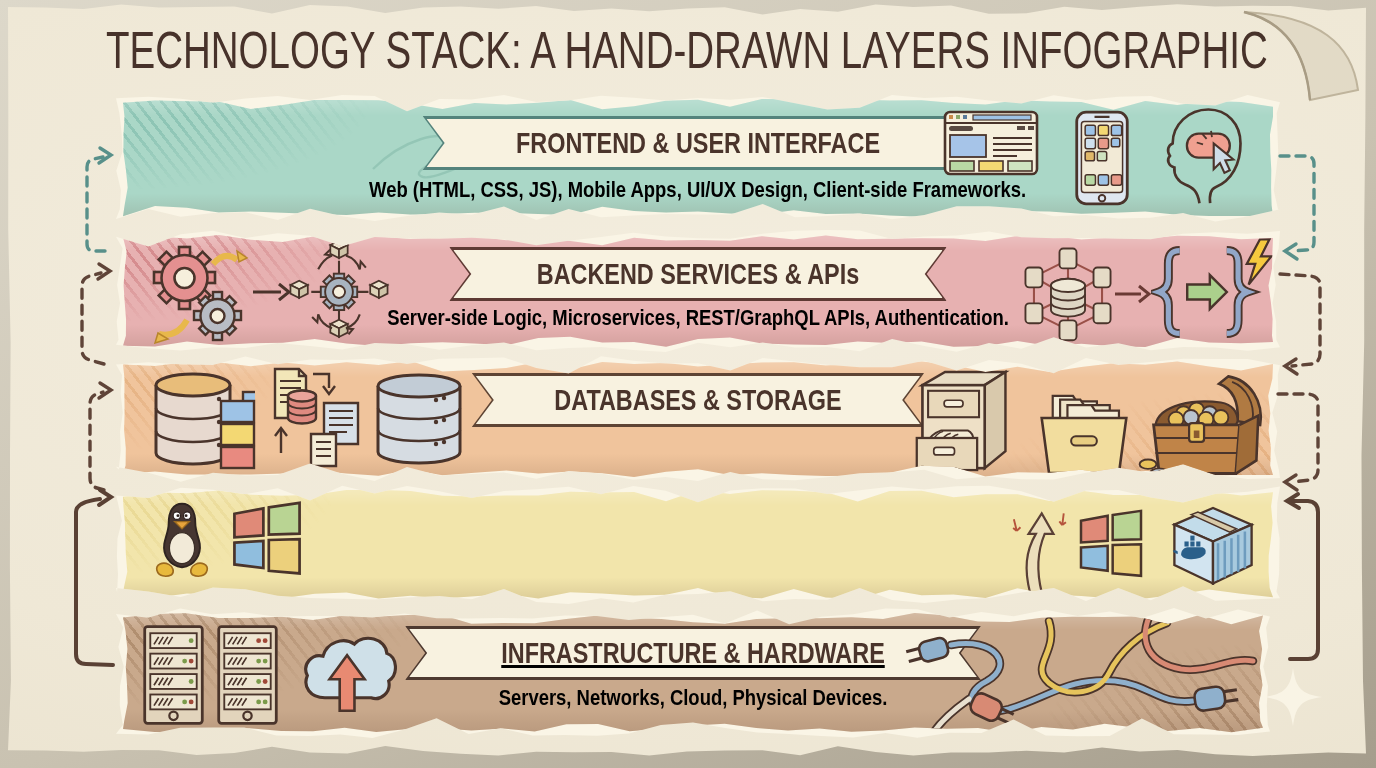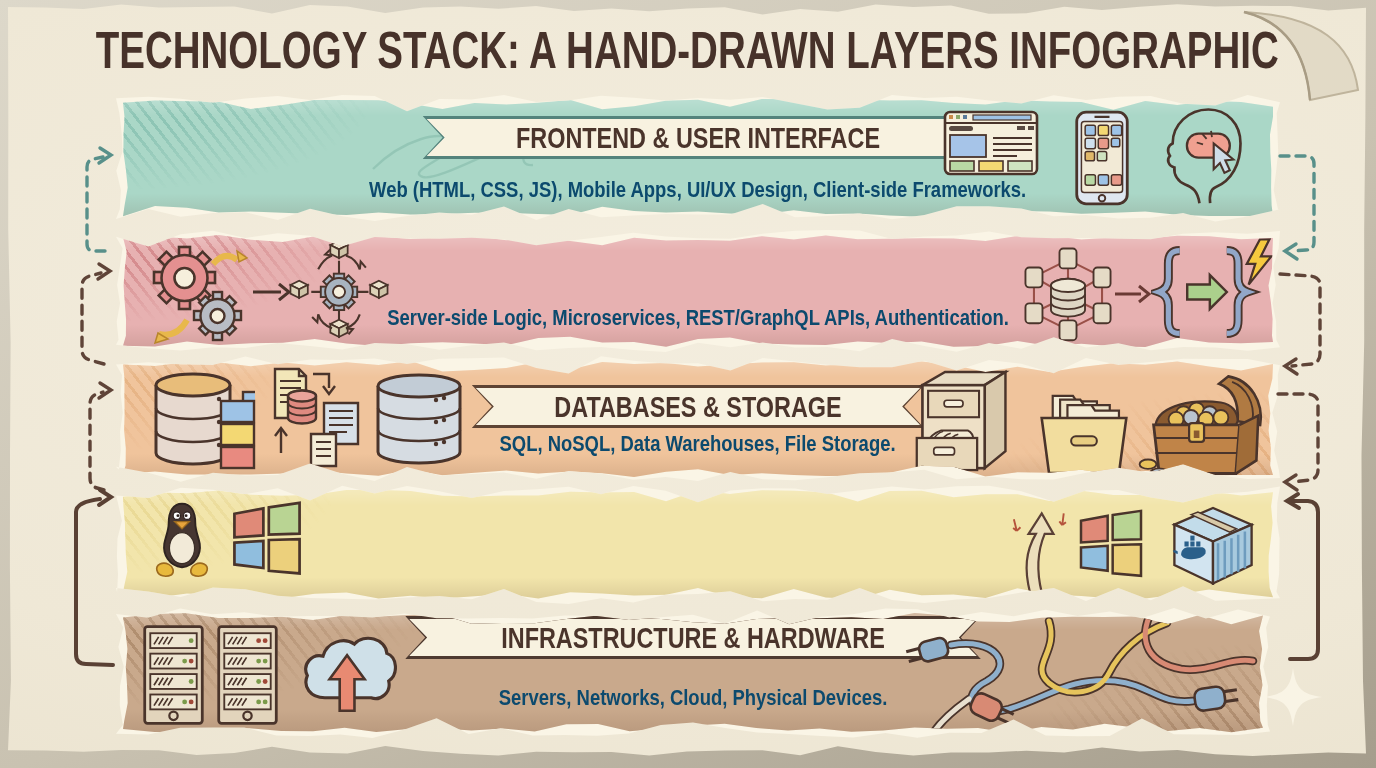--- a/index.html
+++ b/index.html
@@ -1,40 +1,40 @@
 <!DOCTYPE html>
 <html><head>
 <meta charset="utf-8">
 <style>
   html,body{margin:0;padding:0;}
   body{width:1376px;height:768px;overflow:hidden;font-family:"Liberation Sans",sans-serif;}
   .stage{position:relative;width:1376px;height:768px;background:linear-gradient(155deg,#ddd8ca 0%,#c9c2b1 55%,#a59d8c 100%);}
   .paper{position:absolute;left:8px;top:4px;right:10px;bottom:12px;background:
     radial-gradient(120% 90% at 50% 40%, #f3edde 0%, #efe8d6 60%, #e9e1cd 100%);
     filter:drop-shadow(2px 8px 9px rgba(60,50,35,.45));}
-  .title{position:absolute;top:16px;left:0;right:0;display:flex;justify-content:center;color:#47322a;font-weight:700;font-size:52px;white-space:nowrap;}
+  .title{position:absolute;top:16px;left:0;right:0;display:flex;justify-content:center;color:#47322a;font-weight:400;font-size:52px;white-space:nowrap;}
   .title .condense{display:inline-block;transform:scaleX(.74);transform-origin:50% 50%;letter-spacing:0px;}
   .band-wrap{position:absolute;background:#faf5e6;}
   .band-color{position:absolute;inset:5px 7px;}
   .band-shade{position:absolute;inset:0;background:linear-gradient(180deg,rgba(255,255,255,.2),rgba(255,255,255,0) 14%,rgba(255,255,255,0) 80%,rgba(92,60,40,.14));}
   .crayon{position:absolute;pointer-events:none;}
   .crayon.tl{left:0;top:0;width:24%;height:100%;
     background:repeating-linear-gradient(52deg,var(--cc) 0 3px,transparent 3px 10px);
     -webkit-mask-image:radial-gradient(125% 125% at 0% 0%,#000 22%,transparent 62%);
     mask-image:radial-gradient(125% 125% at 0% 0%,#000 22%,transparent 62%);opacity:.3;}
   .crayon.br{right:0;bottom:0;width:20%;height:100%;
     background:repeating-linear-gradient(52deg,var(--cc) 0 3px,transparent 3px 11px);
     -webkit-mask-image:radial-gradient(125% 125% at 100% 100%,#000 18%,transparent 60%);
     mask-image:radial-gradient(125% 125% at 100% 100%,#000 18%,transparent 60%);opacity:.25;}
-  .ribbon{position:absolute;left:50%;transform:translateX(-50%);height:43px;display:inline-flex;}
+  .ribbon{position:absolute;left:50%;transform:translateX(-50%);height:54px;display:inline-flex;}
   .rb-outer{position:absolute;inset:0;background:var(--rb);clip-path:polygon(0 0,100% 0,calc(100% - 20px) 50%,100% 100%,0 100%,20px 50%);filter:drop-shadow(0 3px 2px rgba(70,45,30,.3));}
   .rb-inner{position:absolute;inset:3px 4px;background:#f8f2e0;clip-path:polygon(0 0,100% 0,calc(100% - 18px) 50%,100% 100%,0 100%,18px 50%);}
   .rb-label{position:relative;display:flex;align-items:center;justify-content:center;padding:0 42px;color:#4a342b;font-weight:700;font-size:30px;white-space:nowrap;}
   .rb-label span{display:inline-block;transform:scaleX(.78);}
-  .subtitle{position:absolute;left:0;right:0;text-align:center;color:#0c4a6e;font-weight:700;font-size:22.5px;white-space:nowrap;}
+  .subtitle{position:absolute;left:0;right:0;text-align:center;color:#000000;font-weight:700;font-size:22.5px;white-space:nowrap;}
   .subtitle span{display:inline-block;transform:scaleX(.82);}
   .icons{position:absolute;}
   svg{display:block;}
   .sparkle,.corner-fold{position:absolute;}
 </style>
 </head>
 <body>
 
 <div class="stage">
   <div class="paper" style="clip-path: polygon(0% 3.1px, 2.78% 3.6px, 5.56% 5.1px, 8.33% 0.5px, 11.11% 3.6px, 13.89% 2.9px, 16.67% 2.5px, 19.44% 9.5px, 22.22% 1.1px, 25% 2.4px, 27.78% 8.9px, 30.56% 3.6px, 33.33% 2.5px, 36.11% 4.8px, 38.89% 1.9px, 41.67% 6.9px, 44.44% 4.4px, 47.22% 7.2px, 50% 4.5px, 52.78% 3.3px, 55.56% 10.5px, 58.33% 5.1px, 61.11% 7.7px, 63.89% 0.5px, 66.67% 3px, 69.44% 1.6px, 72.22% 9.8px, 75% 9.3px, 77.78% 2.7px, 80.56% 5.9px, 83.33% 2.8px, 86.11% 0.3px, 88.89% 2.5px, 91.67% 1.8px, 94.44% 2.1px, 97.22% 6.4px, 100% 3.8px, calc(100% - 0.6px) 15%, calc(100% - 1.8px) 30%, calc(100% - 1.8px) 45%, calc(100% - 4.5px) 60%, calc(100% - 4.1px) 75%, calc(100% - 3px) 90%, 100% calc(100% - 2.5px), 97.22% calc(100% - 3.5px), 94.44% calc(100% - 1.8px), 91.67% calc(100% - 0.1px), 88.89% calc(100% - 1.8px), 86.11% calc(100% - 6.1px), 83.33% calc(100% - 4.5px), 80.56% calc(100% - 8.5px), 77.78% calc(100% - 3.4px), 75% calc(100% - 5.3px), 72.22% calc(100% - 3.6px), 69.44% calc(100% - 3.4px), 66.67% calc(100% - 0.6px), 63.89% calc(100% - 3.9px), 61.11% calc(100% - 9.7px), 58.33% calc(100% - 0.8px), 55.56% calc(100% - 5.8px), 52.78% calc(100% - 5.6px), 50% calc(100% - 4.6px), 47.22% calc(100% - 0.4px), 44.44% calc(100% - 4px), 41.67% calc(100% - 3.8px), 38.89% calc(100% - 4.3px), 36.11% calc(100% - 0.6px), 33.33% calc(100% - 2.3px), 30.56% calc(100% - 4.9px), 27.78% calc(100% - 9.9px), 25% calc(100% - 2.6px), 22.22% calc(100% - 3.4px), 19.44% calc(100% - 9.2px), 16.67% calc(100% - 3px), 13.89% calc(100% - 1px), 11.11% calc(100% - 5.8px), 8.33% calc(100% - 6px), 5.56% calc(100% - 4.2px), 2.78% calc(100% - 5.5px), 0% calc(100% - 5.7px), 2.9px 90%, 1.9px 75%, 2px 60%, 2.6px 45%, 0.2px 30%, 0.3px 15%);">
@@ -107,20 +107,27 @@
             <line x1="48" y1="44" x2="41" y2="42" stroke="#4a342b" stroke-width="2"></line>
           </svg>
         </div>
       </div>
     </div>
 
     <div class="band-wrap" style="left: 108px; top: 226px; width: 1164px; height: 122px; clip-path: polygon(0% 6.7px, 2.78% 16.5px, 5.56% 4.2px, 8.33% 0.8px, 11.11% 8.1px, 13.89% 3.2px, 16.67% 5.7px, 19.44% 16.2px, 22.22% 7.1px, 25% 8.4px, 27.78% 8.8px, 30.56% 7.7px, 33.33% 9.6px, 36.11% 15.3px, 38.89% 10.7px, 41.67% 7px, 44.44% 2.8px, 47.22% 6.5px, 50% 8.2px, 52.78% 8.8px, 55.56% 3.8px, 58.33% 0.7px, 61.11% 0.1px, 63.89% 0.5px, 66.67% 8.9px, 69.44% 6.6px, 72.22% 5.4px, 75% 1.5px, 77.78% 7.2px, 80.56% 8.2px, 83.33% 8px, 86.11% 8.7px, 88.89% 9.2px, 91.67% 3.7px, 94.44% 2.2px, 97.22% 3.8px, 100% 1.1px, calc(100% - 1.3px) 15%, calc(100% - 6.7px) 30%, calc(100% - 4.3px) 45%, calc(100% - 7.5px) 60%, calc(100% - 3.9px) 75%, calc(100% - 3.7px) 90%, 100% calc(100% - 4.8px), 97.22% calc(100% - 1.2px), 94.44% calc(100% - 4.6px), 91.67% calc(100% - 5px), 88.89% calc(100% - 1.8px), 86.11% calc(100% - 8.8px), 83.33% calc(100% - 4.5px), 80.56% calc(100% - 14.8px), 77.78% calc(100% - 3.3px), 75% calc(100% - 9.1px), 72.22% calc(100% - 0.3px), 69.44% calc(100% - 6.1px), 66.67% calc(100% - 13.1px), 63.89% calc(100% - 0.7px), 61.11% calc(100% - 4.9px), 58.33% calc(100% - 4.6px), 55.56% calc(100% - 9.4px), 52.78% calc(100% - 4.7px), 50% calc(100% - 9.3px), 47.22% calc(100% - 0.1px), 44.44% calc(100% - 2.1px), 41.67% calc(100% - 4.9px), 38.89% calc(100% - 4.1px), 36.11% calc(100% - 1.8px), 33.33% calc(100% - 9.6px), 30.56% calc(100% - 6.7px), 27.78% calc(100% - 2.2px), 25% calc(100% - 7.7px), 22.22% calc(100% - 9.1px), 19.44% calc(100% - 2.5px), 16.67% calc(100% - 5.9px), 13.89% calc(100% - 9px), 11.11% calc(100% - 4.1px), 8.33% calc(100% - 4.8px), 5.56% calc(100% - 1.6px), 2.78% calc(100% - 3.8px), 0% calc(100% - 7.3px), 2.5px 90%, 0.7px 75%, 4px 60%, 1.1px 45%, 3.9px 30%, 6.6px 15%);">
       <div class="band-color" style="background: rgb(231, 177, 177); clip-path: polygon(0% 2.3px, 2.78% 1.5px, 5.56% 3.4px, 8.33% 0.1px, 11.11% 4.7px, 13.89% 7.1px, 16.67% 1.3px, 19.44% 3.1px, 22.22% 1.6px, 25% 3.9px, 27.78% 2.2px, 30.56% 1.1px, 33.33% 5.2px, 36.11% 1.6px, 38.89% 5.9px, 41.67% 10.3px, 44.44% 2.7px, 47.22% 5.4px, 50% 5px, 52.78% 5.7px, 55.56% 1.3px, 58.33% 4.5px, 61.11% 0.4px, 63.89% 4.3px, 66.67% 3.8px, 69.44% 3.2px, 72.22% 3.4px, 75% 5.9px, 77.78% 1.1px, 80.56% 0.7px, 83.33% 4.5px, 86.11% 2.6px, 88.89% 3.7px, 91.67% 0.8px, 94.44% 1.3px, 97.22% 4.3px, 100% 3px, calc(100% - 0.6px) 15%, calc(100% - 1px) 30%, calc(100% - 4.5px) 45%, calc(100% - 2.1px) 60%, calc(100% - 0.4px) 75%, calc(100% - 1px) 90%, 100% calc(100% - 5px), 97.22% calc(100% - 3.8px), 94.44% calc(100% - 4.6px), 91.67% calc(100% - 8.9px), 88.89% calc(100% - 0.1px), 86.11% calc(100% - 0.7px), 83.33% calc(100% - 3.3px), 80.56% calc(100% - 1px), 77.78% calc(100% - 6.1px), 75% calc(100% - 0.9px), 72.22% calc(100% - 0.3px), 69.44% calc(100% - 5.4px), 66.67% calc(100% - 4px), 63.89% calc(100% - 5.4px), 61.11% calc(100% - 2.1px), 58.33% calc(100% - 2.4px), 55.56% calc(100% - 3.5px), 52.78% calc(100% - 9.6px), 50% calc(100% - 7.9px), 47.22% calc(100% - 0.3px), 44.44% calc(100% - 5.1px), 41.67% calc(100% - 4.5px), 38.89% calc(100% - 10.3px), 36.11% calc(100% - 9px), 33.33% calc(100% - 1.8px), 30.56% calc(100% - 3.6px), 27.78% calc(100% - 4.7px), 25% calc(100% - 3.8px), 22.22% calc(100% - 1px), 19.44% calc(100% - 3.5px), 16.67% calc(100% - 8.1px), 13.89% calc(100% - 4.2px), 11.11% calc(100% - 3.8px), 8.33% calc(100% - 1.9px), 5.56% calc(100% - 5.4px), 2.78% calc(100% - 0.4px), 0% calc(100% - 1.3px), 2.9px 90%, 3px 75%, 1.7px 60%, 0.6px 45%, 1.8px 30%, 3.7px 15%);">
         <div class="crayon tl" style="width: 26%; opacity: 0.34; --cc: #b5494f;"></div>
         <div class="band-shade"></div>
+        <div class="ribbon" style="top: 12px; --rb: #5e3a34;">
+          <div class="rb-outer"></div>
+            <div class="rb-inner"></div>
+          <div class="rb-label">
+              <span>BACKEND SERVICES &amp; APIs</span>
+            </div>
+        </div>
         <div class="subtitle" style="top:70px;text-decoration:underline;"><span>Server-side Logic, Microservices, REST/GraphQL APIs, Authentication.</span></div>
         <div class="icons" style="left:20px;top:5px;">
           <svg width="112" height="104" viewBox="0 0 112 104">
             <g stroke="#4a342b" stroke-width="2.6">
               <g fill="#e49090">
                 <rect x="36" y="7" width="11" height="12"></rect>
                   <rect x="36" y="57" width="11" height="12"></rect>
                 <rect x="11" y="32" width="12" height="11"></rect>
                   <rect x="60" y="32" width="12" height="11"></rect>
                 <rect x="18" y="14" width="11" height="11" transform="rotate(45 23.5 19.5)"></rect>
@@ -253,28 +260,27 @@
             </svg>
         </div>
       </div>
     </div>
 
     <div class="band-wrap" style="left: 108px; top: 352px; width: 1164px; height: 126px; clip-path: polygon(0% 8.5px, 2.78% 6.3px, 5.56% 8.5px, 8.33% 9.1px, 11.11% 0.6px, 13.89% 8.3px, 16.67% 3.4px, 19.44% 4.1px, 22.22% 2.6px, 25% 8.1px, 27.78% 2.7px, 30.56% 2.2px, 33.33% 1.5px, 36.11% 12px, 38.89% 17.5px, 41.67% 0.3px, 44.44% 4.8px, 47.22% 7.6px, 50% 7.2px, 52.78% 14.5px, 55.56% 1.9px, 58.33% 5.4px, 61.11% 8.8px, 63.89% 11.3px, 66.67% 11.3px, 69.44% 4.8px, 72.22% 14.6px, 75% 4px, 77.78% 7.7px, 80.56% 17.3px, 83.33% 2px, 86.11% 9.1px, 88.89% 6px, 91.67% 2.8px, 94.44% 2.9px, 97.22% 2.9px, 100% 9.2px, calc(100% - 2.2px) 15%, calc(100% - 1.7px) 30%, calc(100% - 7.7px) 45%, calc(100% - 2.8px) 60%, calc(100% - 5.8px) 75%, calc(100% - 1.2px) 90%, 100% calc(100% - 3.9px), 97.22% calc(100% - 2.9px), 94.44% calc(100% - 6.9px), 91.67% calc(100% - 17.8px), 88.89% calc(100% - 9.3px), 86.11% calc(100% - 14.2px), 83.33% calc(100% - 9.2px), 80.56% calc(100% - 2.6px), 77.78% calc(100% - 2.8px), 75% calc(100% - 5.5px), 72.22% calc(100% - 2.7px), 69.44% calc(100% - 12.2px), 66.67% calc(100% - 9.8px), 63.89% calc(100% - 8.8px), 61.11% calc(100% - 4.8px), 58.33% calc(100% - 1.7px), 55.56% calc(100% - 2.7px), 52.78% calc(100% - 9.9px), 50% calc(100% - 0.9px), 47.22% calc(100% - 4.9px), 44.44% calc(100% - 2.3px), 41.67% calc(100% - 8.5px), 38.89% calc(100% - 11.1px), 36.11% calc(100% - 3.3px), 33.33% calc(100% - 9.6px), 30.56% calc(100% - 8.1px), 27.78% calc(100% - 6.5px), 25% calc(100% - 15.1px), 22.22% calc(100% - 1.1px), 19.44% calc(100% - 8.2px), 16.67% calc(100% - 18.5px), 13.89% calc(100% - 7.1px), 11.11% calc(100% - 6.5px), 8.33% calc(100% - 9.3px), 5.56% calc(100% - 0.2px), 2.78% calc(100% - 9.2px), 0% calc(100% - 15.2px), 2.7px 90%, 4.8px 75%, 4px 60%, 6.8px 45%, 4.6px 30%, 6px 15%);">
       <div class="band-color" style="background: rgb(240, 196, 156); clip-path: polygon(0% 3.6px, 2.78% 5.1px, 5.56% 1px, 8.33% 1.6px, 11.11% 5.2px, 13.89% 1.5px, 16.67% 4.5px, 19.44% 1.2px, 22.22% 4.1px, 25% 0px, 27.78% 10.4px, 30.56% 9px, 33.33% 7px, 36.11% 1.1px, 38.89% 8.6px, 41.67% 1px, 44.44% 2.9px, 47.22% 1.9px, 50% 5.6px, 52.78% 3.3px, 55.56% 1.5px, 58.33% 1.3px, 61.11% 4.4px, 63.89% 3px, 66.67% 1.7px, 69.44% 0.4px, 72.22% 4.1px, 75% 11px, 77.78% 5.7px, 80.56% 11.1px, 83.33% 6.1px, 86.11% 2.2px, 88.89% 3.7px, 91.67% 0.5px, 94.44% 5.6px, 97.22% 9.6px, 100% 3.1px, calc(100% - 0.6px) 15%, calc(100% - 4.8px) 30%, calc(100% - 2.7px) 45%, calc(100% - 4.4px) 60%, calc(100% - 2.1px) 75%, calc(100% - 2.8px) 90%, 100% calc(100% - 2px), 97.22% calc(100% - 1.9px), 94.44% calc(100% - 1.8px), 91.67% calc(100% - 5.1px), 88.89% calc(100% - 6px), 86.11% calc(100% - 2.6px), 83.33% calc(100% - 7.2px), 80.56% calc(100% - 4.2px), 77.78% calc(100% - 4.7px), 75% calc(100% - 0.6px), 72.22% calc(100% - 10.3px), 69.44% calc(100% - 11.2px), 66.67% calc(100% - 4.3px), 63.89% calc(100% - 1.3px), 61.11% calc(100% - 1px), 58.33% calc(100% - 2px), 55.56% calc(100% - 3.8px), 52.78% calc(100% - 2px), 50% calc(100% - 7.8px), 47.22% calc(100% - 5.2px), 44.44% calc(100% - 0.1px), 41.67% calc(100% - 3.8px), 38.89% calc(100% - 5.4px), 36.11% calc(100% - 3.6px), 33.33% calc(100% - 6.5px), 30.56% calc(100% - 4.2px), 27.78% calc(100% - 1.7px), 25% calc(100% - 7.4px), 22.22% calc(100% - 1.3px), 19.44% calc(100% - 3.4px), 16.67% calc(100% - 6.4px), 13.89% calc(100% - 3.4px), 11.11% calc(100% - 2.4px), 8.33% calc(100% - 2.5px), 5.56% calc(100% - 2.4px), 2.78% calc(100% - 5.4px), 0% calc(100% - 3px), 2.6px 90%, 2.8px 75%, 1.1px 60%, 1.6px 45%, 1.4px 30%, 1.5px 15%);">
         <div class="crayon tl" style="opacity: 0.22; width: 18%; --cc: #c97f3e;"></div>
         <div class="crayon br" style="opacity: 0.25; width: 32%; --cc: #c97f3e;"></div>
         <div class="band-shade"></div>
-        <div class="ribbon" style="top: 24px; --rb: #5e4434;">
+        <div class="ribbon" style="top: 12px; --rb: #5e4434;">
           <div class="rb-outer"></div>
             <div class="rb-inner"></div>
           <div class="rb-label">
               <span>DATABASES &amp; STORAGE</span>
             </div>
         </div>
-        <div class="subtitle" style="top:70px;"><span>SQL, NoSQL, Data Warehouses, File Storage.</span></div>
         <div class="icons" style="left:30px;top:10px;">
           <svg width="102" height="96" viewBox="0 0 102 96">
             <path d="M3,14 L3,82 a37,11 0 0 0 74,0 L77,14" fill="#e7d9cf" stroke="#4a342b" stroke-width="3"></path>
             <ellipse cx="40" cy="14" rx="37" ry="11" fill="#e8bd7a" stroke="#4a342b" stroke-width="3"></ellipse>
             <path d="M3,37 a37,11 0 0 0 74,0 M3,60 a37,11 0 0 0 74,0" fill="none" stroke="#4a342b" stroke-width="2.6"></path>
             <circle cx="66" cy="28" r="2.2" fill="#4a342b"></circle>
               <circle cx="66" cy="51" r="2.2" fill="#4a342b"></circle>
               <circle cx="66" cy="74" r="2.2" fill="#4a342b"></circle>
             <line x1="84" y1="32" x2="84" y2="78" stroke="#4a342b" stroke-width="2"></line>
             <line x1="77" y1="32" x2="84" y2="32" stroke="#4a342b" stroke-width="2"></line>
@@ -444,21 +450,21 @@
           </svg>
         </div>
       </div>
     </div>
 
     <div class="band-wrap" style="left: 108px; top: 604px; width: 1154px; height: 130px; clip-path: polygon(0% 6px, 2.78% 9.7px, 5.56% 0.5px, 8.33% 6.3px, 11.11% 4.3px, 13.89% 8.7px, 16.67% 8.1px, 19.44% 8.1px, 22.22% 9.4px, 25% 5.4px, 27.78% 10.3px, 30.56% 10.6px, 33.33% 10px, 36.11% 10.5px, 38.89% 7.4px, 41.67% 7.9px, 44.44% 12.1px, 47.22% 9.2px, 50% 6.8px, 52.78% 15.4px, 55.56% 2.4px, 58.33% 16.2px, 61.11% 8.7px, 63.89% 6.2px, 66.67% 0.4px, 69.44% 1.2px, 72.22% 9.5px, 75% 4.1px, 77.78% 8.3px, 80.56% 1.8px, 83.33% 8.1px, 86.11% 3.4px, 88.89% 10.3px, 91.67% 0px, 94.44% 10.6px, 97.22% 1.5px, 100% 8.4px, calc(100% - 3.9px) 15%, calc(100% - 1.8px) 30%, calc(100% - 6.8px) 45%, calc(100% - 2px) 60%, calc(100% - 3.2px) 75%, calc(100% - 2.2px) 90%, 100% calc(100% - 6.5px), 97.22% calc(100% - 3.1px), 94.44% calc(100% - 3.5px), 91.67% calc(100% - 3.8px), 88.89% calc(100% - 19.5px), 86.11% calc(100% - 2.1px), 83.33% calc(100% - 1.8px), 80.56% calc(100% - 2.4px), 77.78% calc(100% - 18.6px), 75% calc(100% - 5px), 72.22% calc(100% - 5.2px), 69.44% calc(100% - 0.3px), 66.67% calc(100% - 5px), 63.89% calc(100% - 0.4px), 61.11% calc(100% - 2px), 58.33% calc(100% - 3.9px), 55.56% calc(100% - 5.5px), 52.78% calc(100% - 10.1px), 50% calc(100% - 15.4px), 47.22% calc(100% - 13.1px), 44.44% calc(100% - 4.4px), 41.67% calc(100% - 2.3px), 38.89% calc(100% - 3.1px), 36.11% calc(100% - 2.4px), 33.33% calc(100% - 9.7px), 30.56% calc(100% - 4.1px), 27.78% calc(100% - 19.7px), 25% calc(100% - 8.4px), 22.22% calc(100% - 0.1px), 19.44% calc(100% - 3.5px), 16.67% calc(100% - 2px), 13.89% calc(100% - 2.6px), 11.11% calc(100% - 10.6px), 8.33% calc(100% - 10.5px), 5.56% calc(100% - 10.3px), 2.78% calc(100% - 3.4px), 0% calc(100% - 4.3px), 6.9px 90%, 3.8px 75%, 4px 60%, 7.8px 45%, 2.4px 30%, 7.3px 15%);">
       <div class="band-color" style="background: rgb(201, 169, 140); clip-path: polygon(0% 4.5px, 2.78% 1.1px, 5.56% 0.3px, 8.33% 4.9px, 11.11% 5px, 13.89% 3.7px, 16.67% 7.1px, 19.44% 2.5px, 22.22% 3.7px, 25% 1.9px, 27.78% 1.3px, 30.56% 10.8px, 33.33% 9.9px, 36.11% 10.2px, 38.89% 5.9px, 41.67% 2.5px, 44.44% 4.9px, 47.22% 5.9px, 50% 9.2px, 52.78% 10.7px, 55.56% 6px, 58.33% 5.2px, 61.11% 5.2px, 63.89% 4.3px, 66.67% 5.9px, 69.44% 0px, 72.22% 2.4px, 75% 8.6px, 77.78% 9.1px, 80.56% 4.8px, 83.33% 3.7px, 86.11% 4.1px, 88.89% 3.5px, 91.67% 10.9px, 94.44% 2px, 97.22% 11.2px, 100% 2.6px, calc(100% - 3.9px) 15%, calc(100% - 0.9px) 30%, calc(100% - 3.2px) 45%, calc(100% - 0.5px) 60%, calc(100% - 4px) 75%, calc(100% - 2.7px) 90%, 100% calc(100% - 5.3px), 97.22% calc(100% - 0.7px), 94.44% calc(100% - 4.9px), 91.67% calc(100% - 1.9px), 88.89% calc(100% - 5.2px), 86.11% calc(100% - 9.3px), 83.33% calc(100% - 3.6px), 80.56% calc(100% - 5.9px), 77.78% calc(100% - 0.3px), 75% calc(100% - 5px), 72.22% calc(100% - 4.2px), 69.44% calc(100% - 5.4px), 66.67% calc(100% - 2.4px), 63.89% calc(100% - 1.2px), 61.11% calc(100% - 4.4px), 58.33% calc(100% - 2.5px), 55.56% calc(100% - 5px), 52.78% calc(100% - 9.2px), 50% calc(100% - 7.6px), 47.22% calc(100% - 4.5px), 44.44% calc(100% - 1.8px), 41.67% calc(100% - 9px), 38.89% calc(100% - 8.8px), 36.11% calc(100% - 1.6px), 33.33% calc(100% - 4.4px), 30.56% calc(100% - 2.6px), 27.78% calc(100% - 4.8px), 25% calc(100% - 4px), 22.22% calc(100% - 1.1px), 19.44% calc(100% - 5.2px), 16.67% calc(100% - 1.7px), 13.89% calc(100% - 2px), 11.11% calc(100% - 4.7px), 8.33% calc(100% - 3.9px), 5.56% calc(100% - 1.1px), 2.78% calc(100% - 1.1px), 0% calc(100% - 4.1px), 1.2px 90%, 4.7px 75%, 4px 60%, 2.8px 45%, 4.4px 30%, 2.5px 15%);">
         <div class="crayon tl" style="width: 34%; opacity: 0.3; --cc: #7c5534;"></div>
         <div class="crayon br" style="opacity: 0.28; width: 26%; --cc: #7c5534;"></div>
         <div class="band-shade"></div>
-        <div class="ribbon" style="top: 3px; --rb: #4e3a30;">
+        <div class="ribbon" style="top: 13px; text-decoration: underline; --rb: #4e3a30;">
           <div class="rb-outer"></div>
             <div class="rb-inner"></div>
           <div class="rb-label">
               <span>INFRASTRUCTURE &amp; HARDWARE</span>
             </div>
         </div>
         <div class="subtitle" style="top:72px;"><span>Servers, Networks, Cloud, Physical Devices.</span></div>
         <div class="icons" style="left:18px;top:10px;">
           <svg width="65" height="104" viewBox="0 0 70 112">
             <rect x="4" y="4" width="62" height="104" rx="3" fill="#e2d4bc" stroke="#4a342b" stroke-width="3"></rect>

